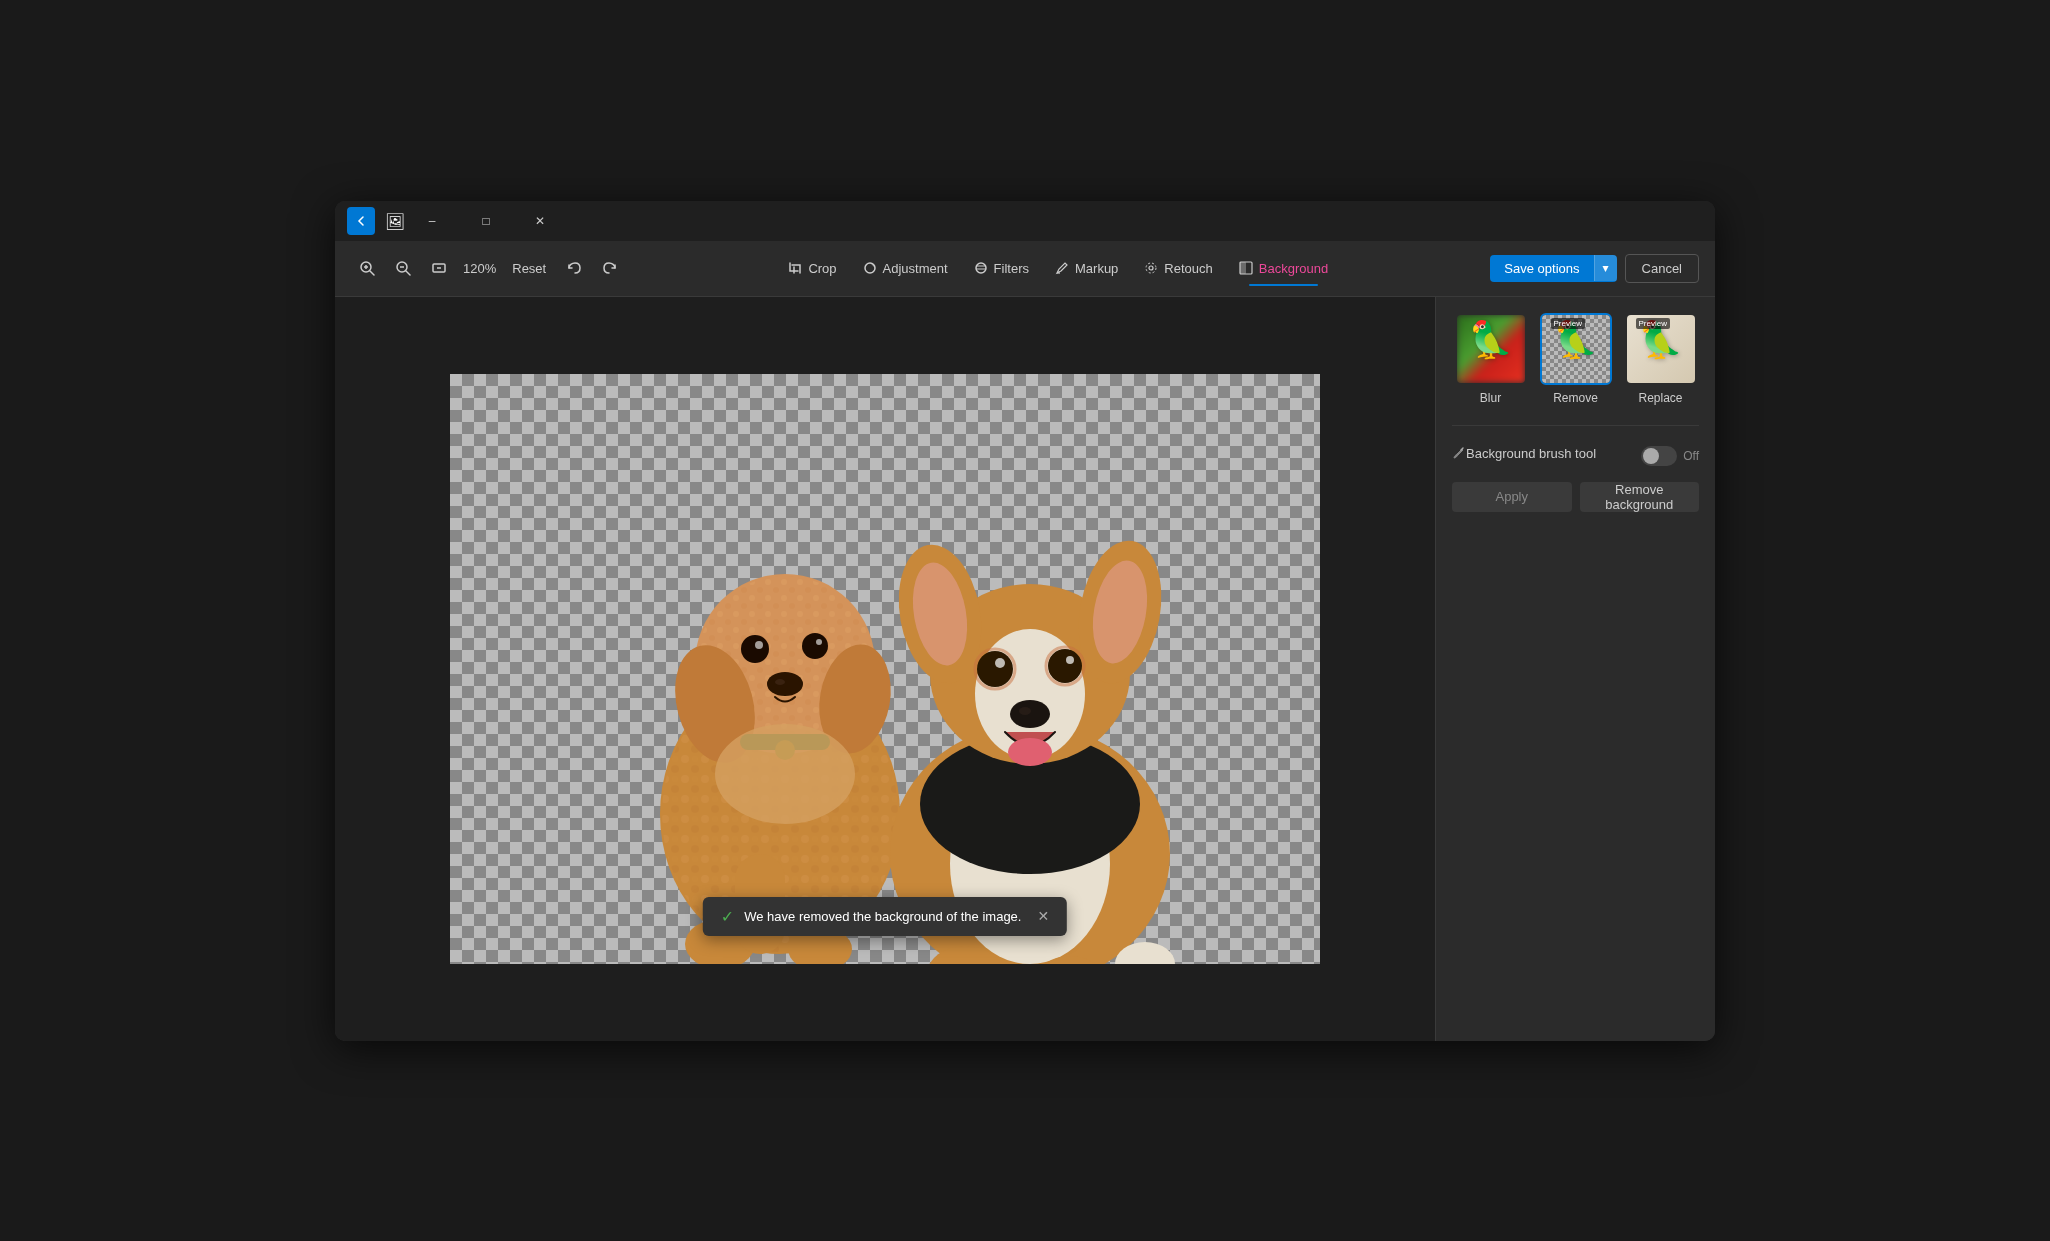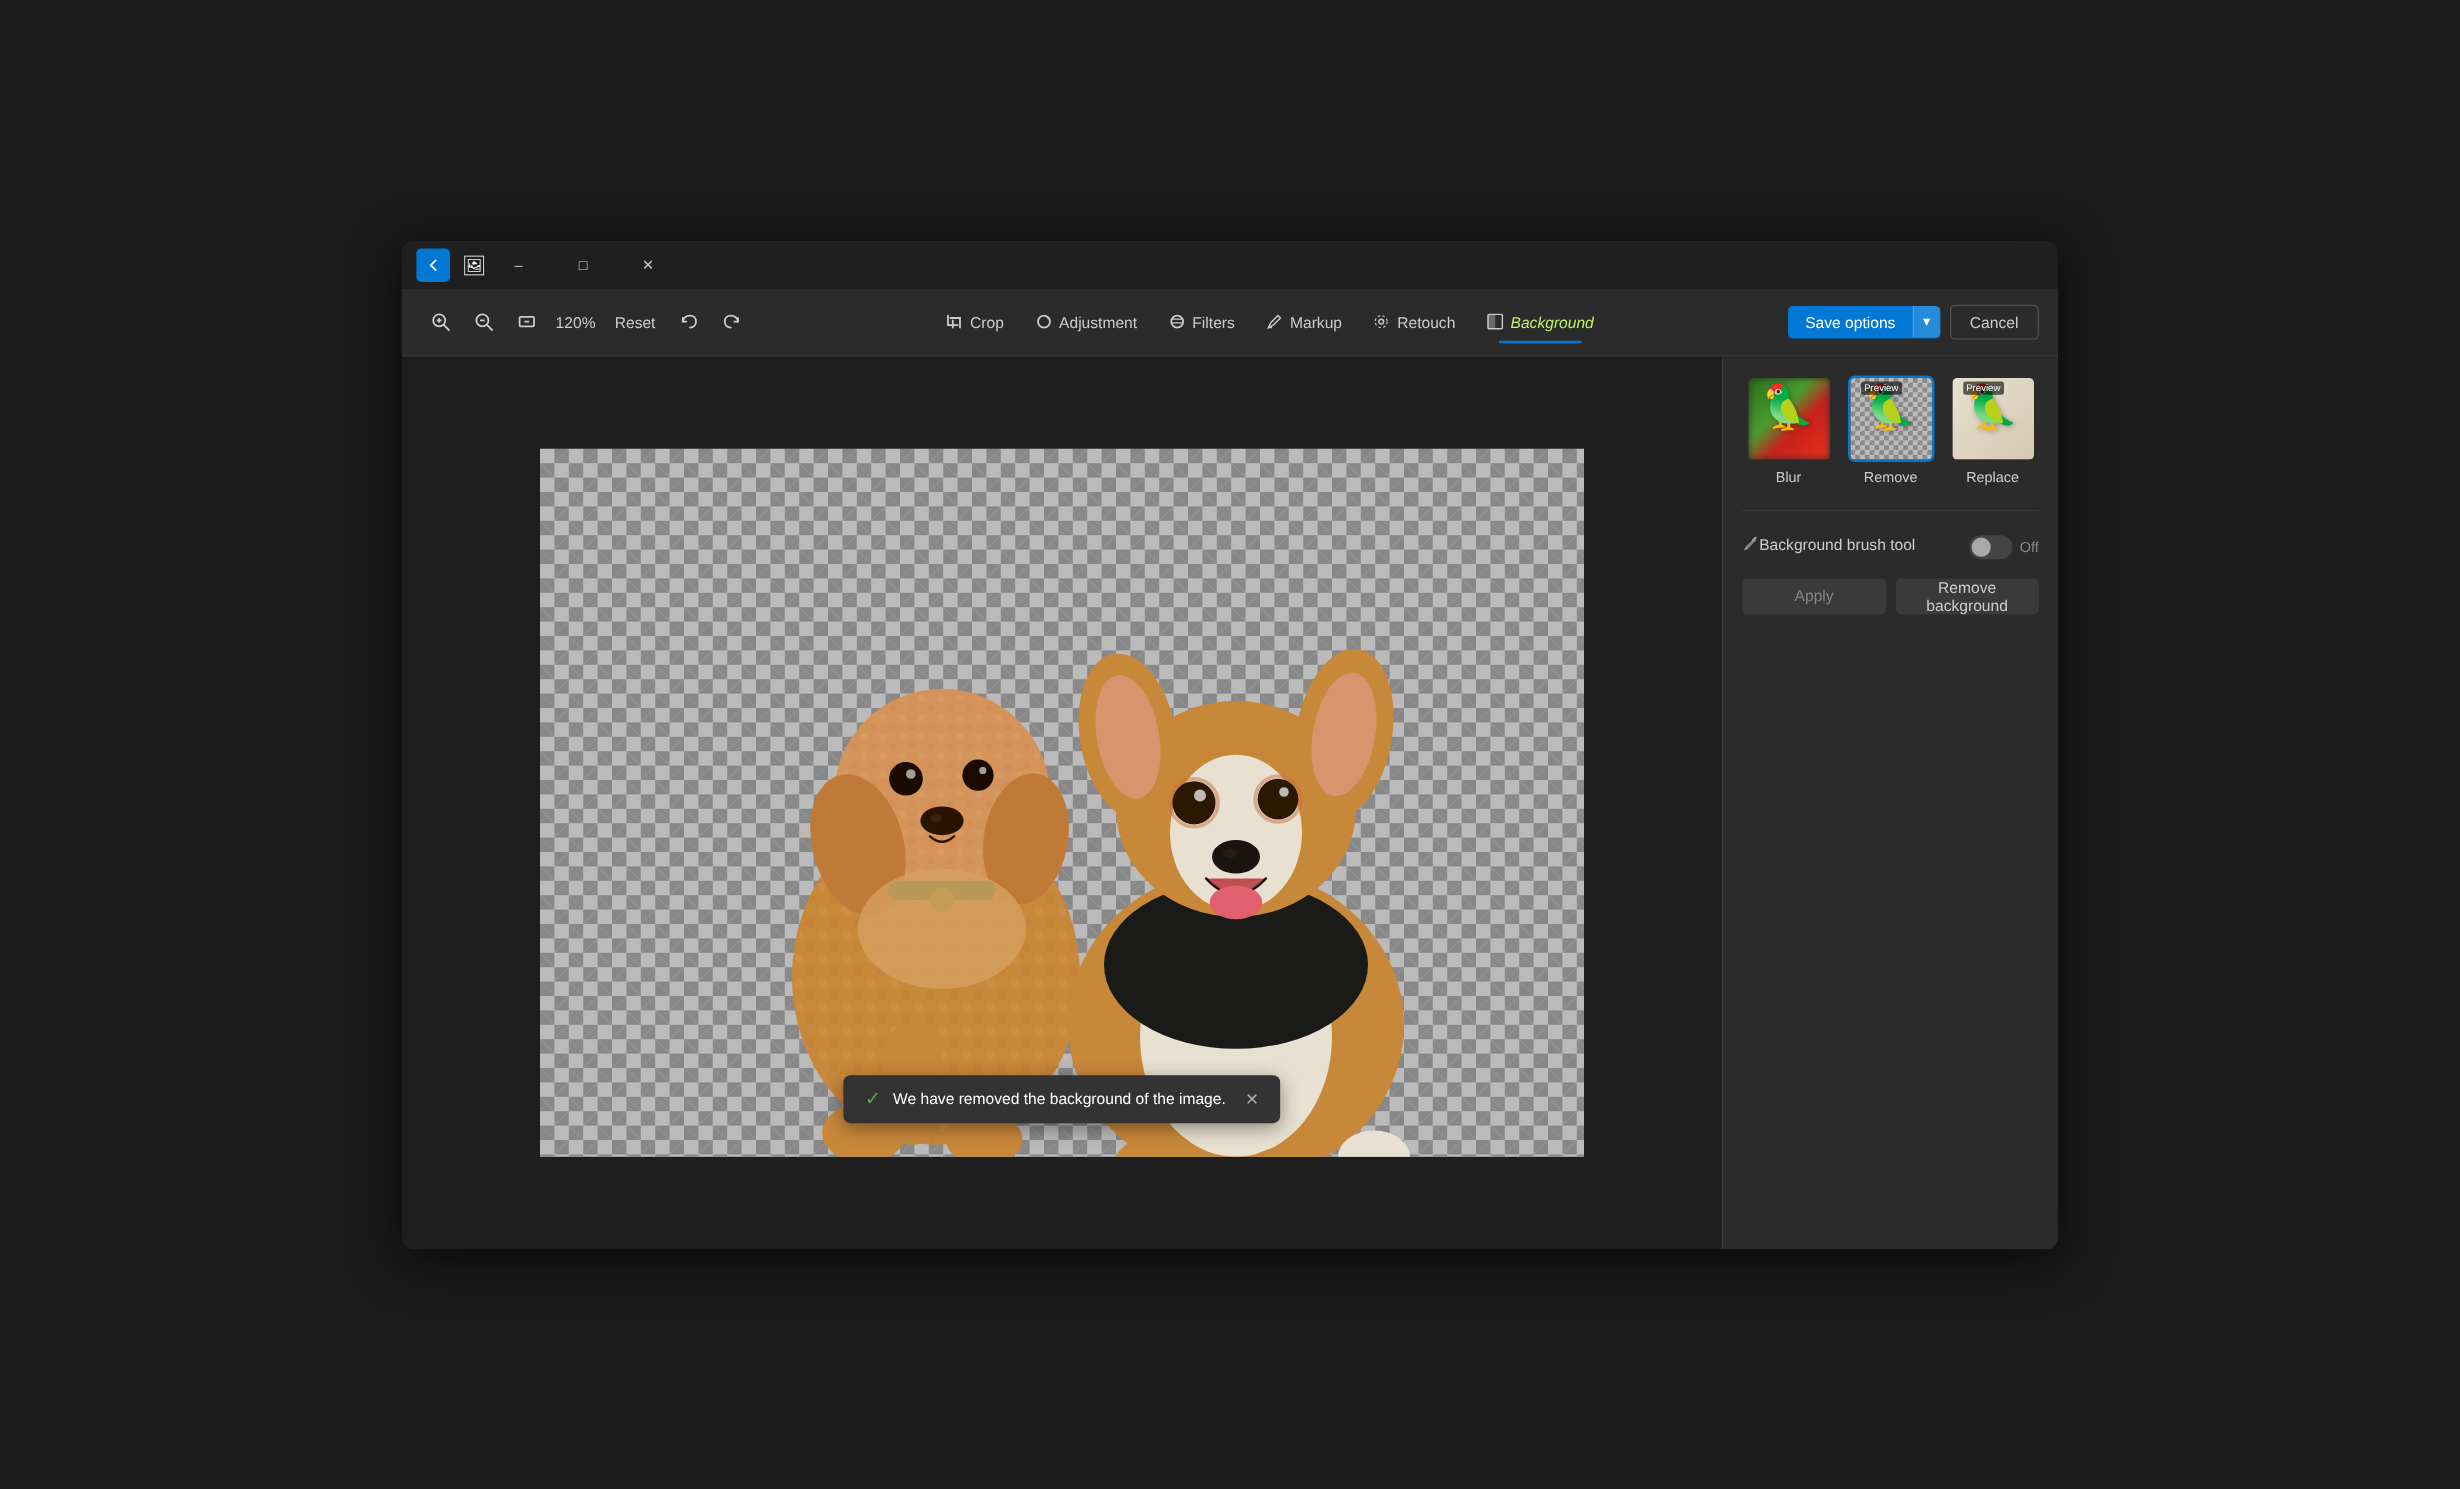--- a/index.html
+++ b/index.html
@@ -97,21 +97,21 @@
       display: flex; align-items: center; justify-content: center; gap: 2px;
     }
     .nav-tool-btn {
       display: flex; align-items: center; gap: 6px;
       padding: 6px 12px;
       background: transparent;
       border: none; color: #ccc; cursor: pointer;
       font-size: 13px; border-radius: 4px;
       position: relative;
     }
-    .nav-tool-btn.active { color: #bef264; font-style: italic; }
+    .nav-tool-btn.active { color: #ec4899; }
     .nav-tool-btn.active::after {
       content: '';
       position: absolute;
       bottom: -4px; left: 50%; transform: translateX(-50%);
       width: 60%; height: 2px;
       background: #0078d4;
       border-radius: 2px;
     }
     .toolbar-right {
       display: flex; align-items: center; gap: 8px;

